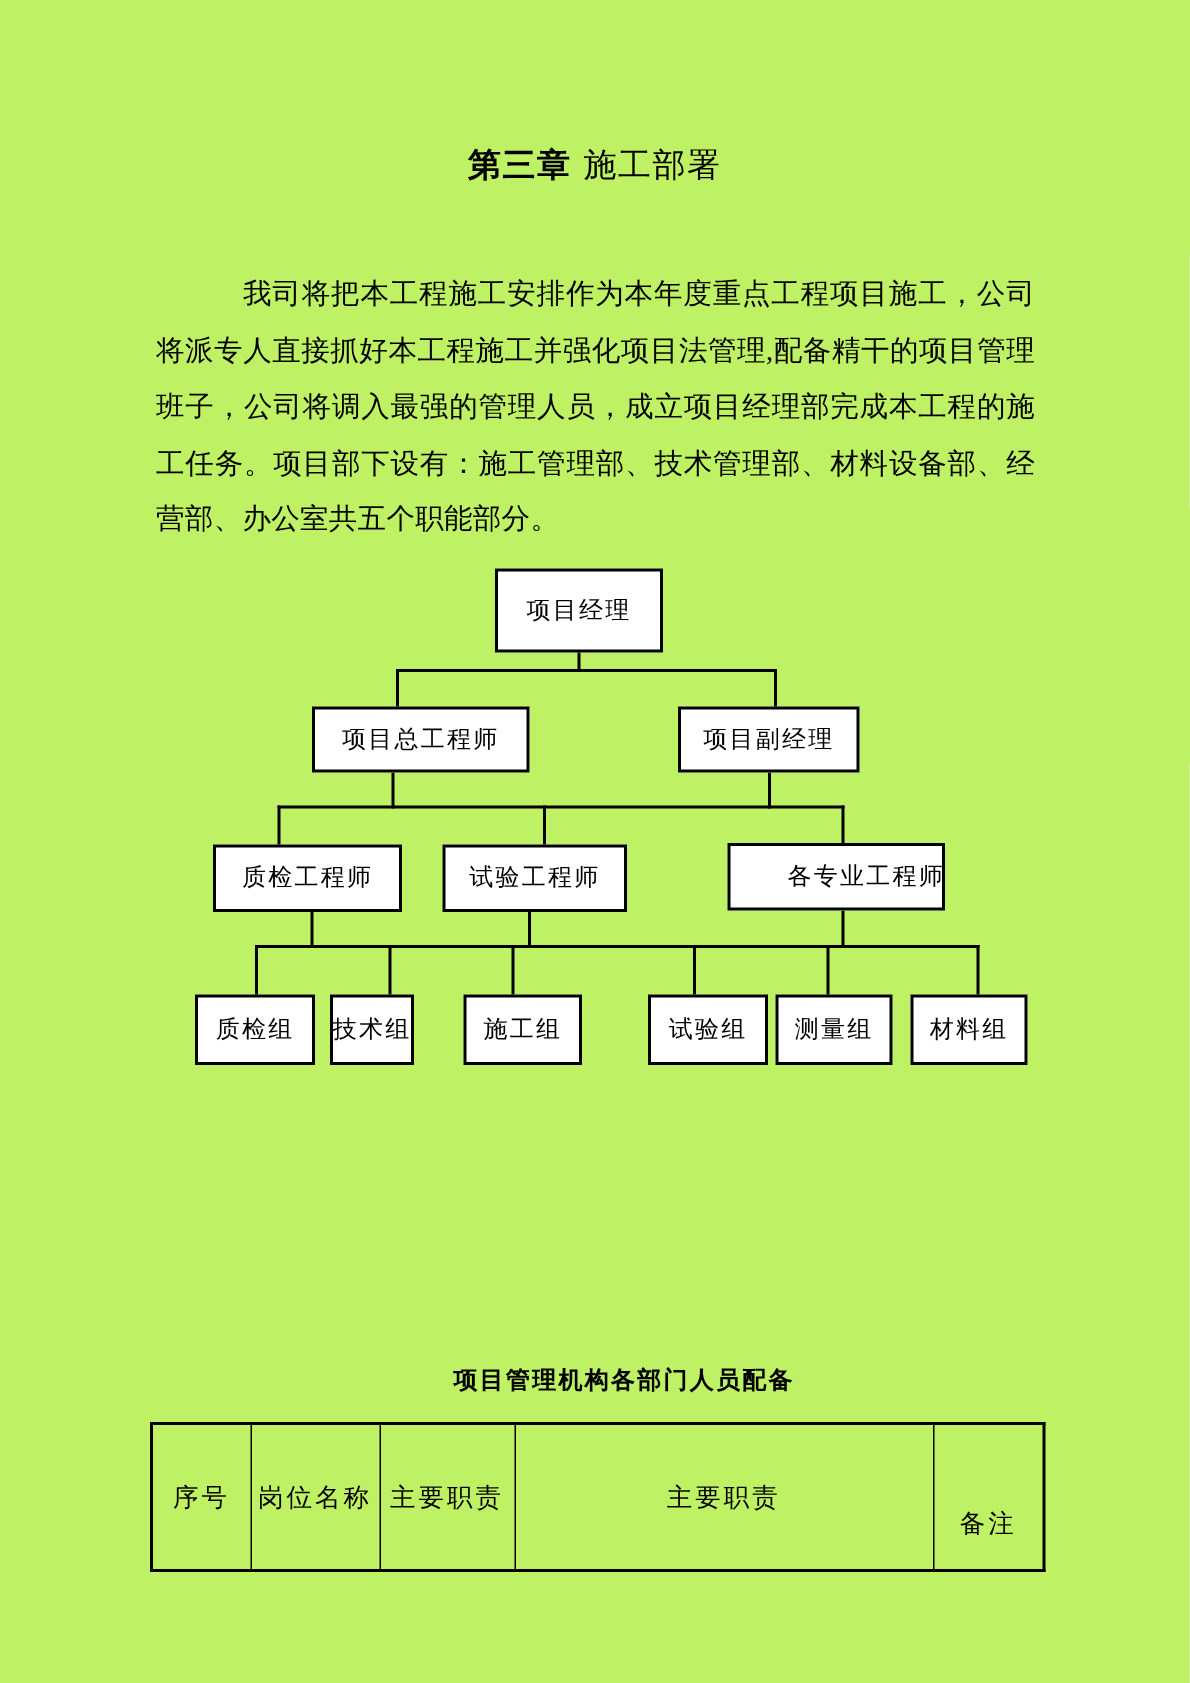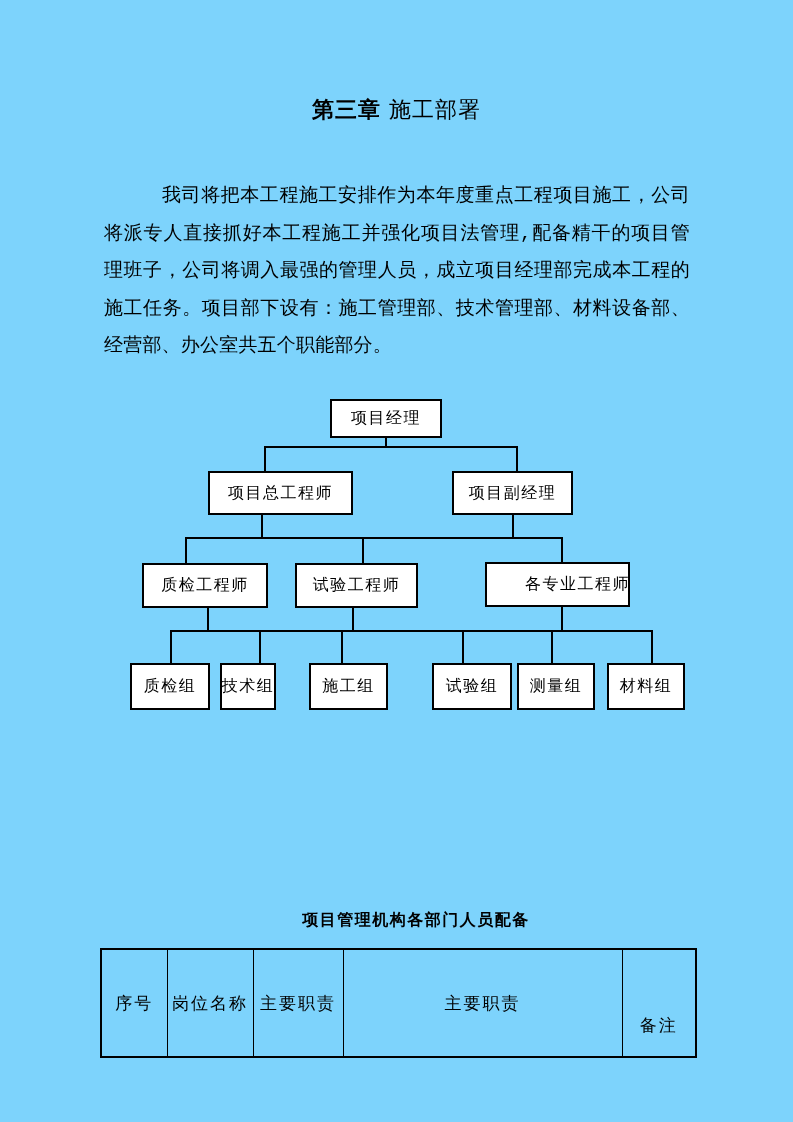--- a/index.html
+++ b/index.html
@@ -1,21 +1,21 @@
 <!DOCTYPE html>
 <html><head>
 <meta charset="utf-8">
 <style>
   html,body { margin:0; padding:0; background:#e8e8e8; }
   .page {
     position:relative;
     width:793px; height:1122px;
     margin:0 auto;
-    background:#7dd3fc;
-    font-family:Liberation Mono, monospace;
+    background:#bef264;
+    font-family:Liberation Serif, serif;
     color:#000000;
     overflow:hidden;
   }
 
   
   .chapter-heading {
     position:absolute; top:95px; left:0; width:793px;
     text-align:center; font-size:22px; letter-spacing:1px;
   }
   .chapter-heading .bold { font-weight:bold; margin-right:8px; }
@@ -34,21 +34,21 @@
   
   .obox {
     position:absolute; box-sizing:border-box;
     border:2px solid #000; background:#fff;
     display:flex; align-items:center; justify-content:center;
     font-size:16px; letter-spacing:1.5px; white-space:nowrap;
   }
   .hline,.vline { position:absolute; background:#000; }
 
   
-  .n-root { left:330px; top:399px; width:112px; height:39px; }
+  .n-root { left:330px; top:379px; width:112px; height:56px; }
   
   .n-l2a  { left:208px; top:471px; width:145px; height:44px; }
   .n-l2b  { left:452px; top:471px; width:121px; height:44px; }
   
   .n-l3a  { left:142px; top:563px; width:126px; height:45px; }
   .n-l3b  { left:295px; top:563px; width:123px; height:45px; }
   .n-l3c  { left:485px; top:562px; width:145px; height:45px;padding-left:40px; }
   
   .n-l4a  { left:130px; top:663px; width:80px; height:47px; }
   .n-l4b  { left:220px; top:663px; width:56px; height:47px; }
@@ -91,21 +91,21 @@
     width:595px;
   }
   .staff-table td {
     border:1.5px solid #000;
     height:62px;
     text-align:center; vertical-align:middle;
     font-size:17px; letter-spacing:2px;
     padding:0;
   }
   .staff-table { border:2.5px solid #000; }
-  .staff-table td.remark-cell { vertical-align:middle; padding-top:44px; }
+  .staff-table td.remark-cell { vertical-align:middle; padding-top:34px; }
 </style>
 </head>
 <body>
 
 <div class="page">
 
   <div class="chapter-heading">
     <span class="bold">第三章</span><span>施工部署</span>
   </div>
 

